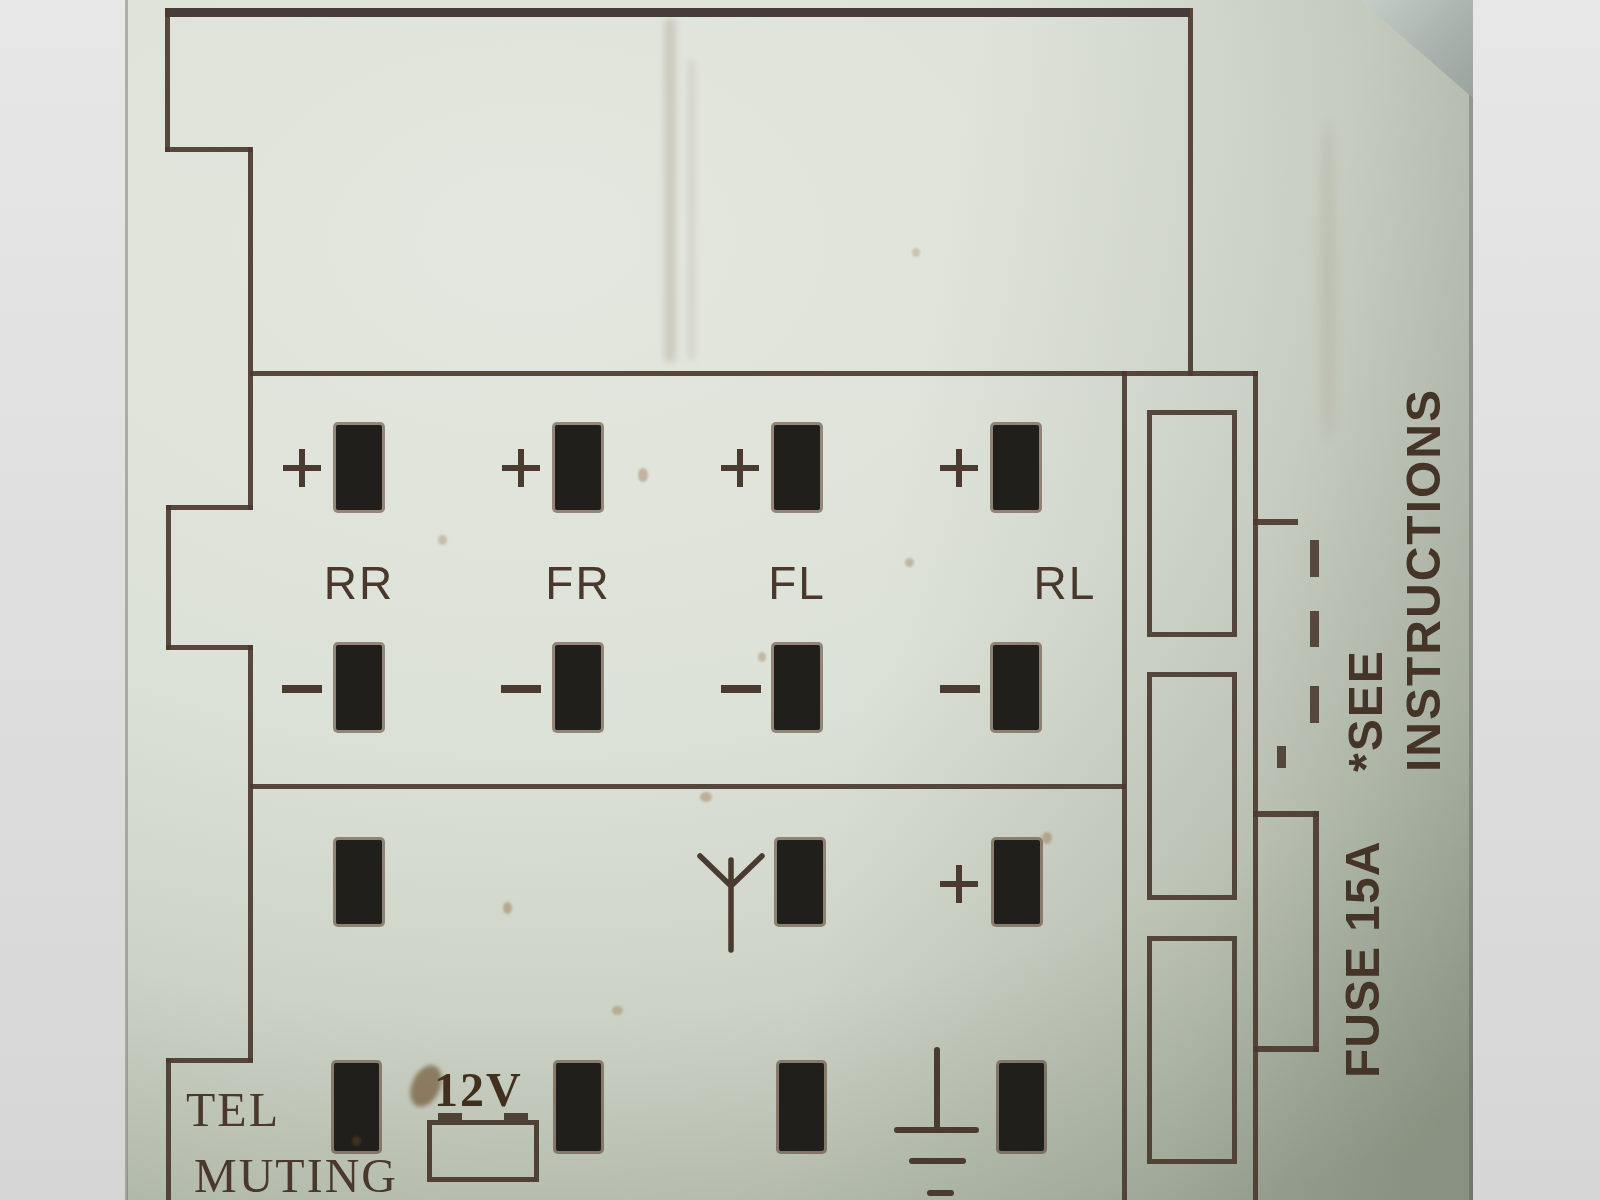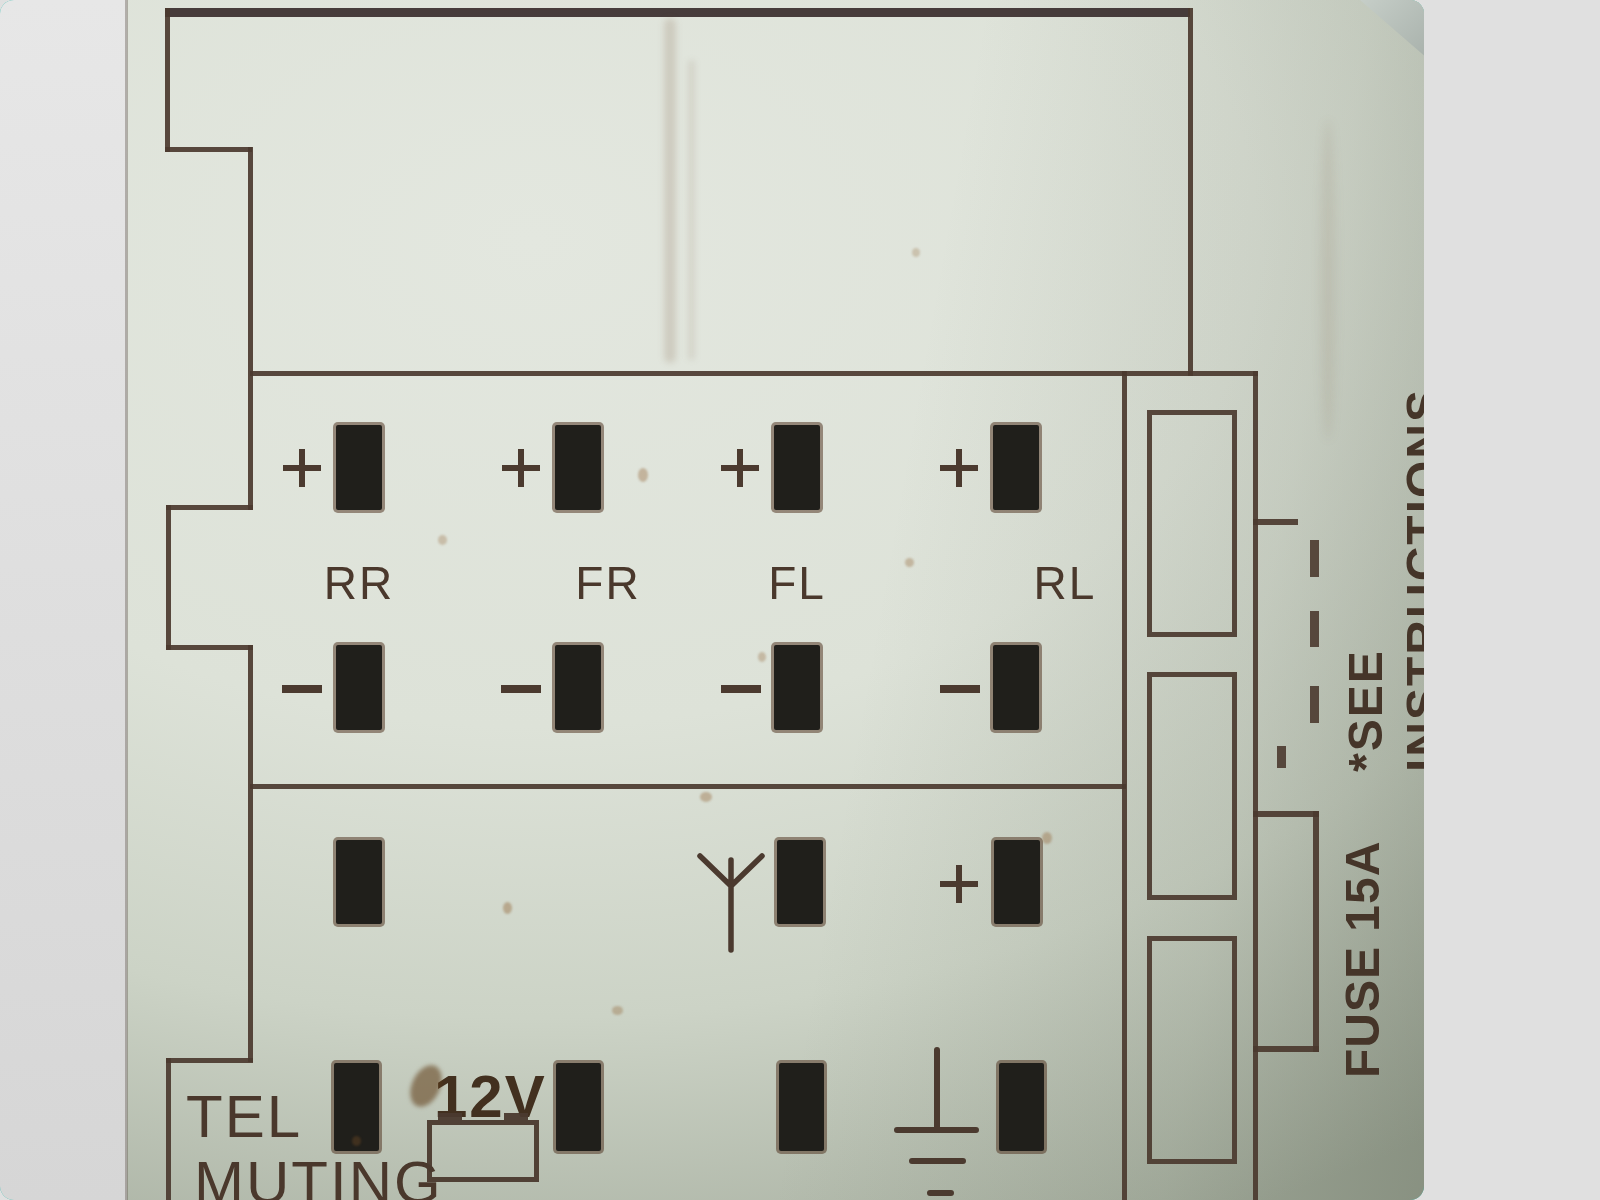--- a/index.html
+++ b/index.html
@@ -2,22 +2,22 @@
 <html><head>
 <meta charset="utf-8">
 <style>
   :root{
     --line:#4b3a2f;
     --line-dark:#392e2e;
     --pin:#201f1b;
     --text:#4a382c;
   }
   html,body{margin:0;padding:0;background:#e0e0e0;}
-  #stage{position:relative;width:1424px;height:1200px;overflow:hidden;
-         font-family:"Liberation Sans", sans-serif;background:#14b8a6;border-radius:14px;}
+  #stage{position:relative;width:1600px;height:1200px;overflow:hidden;
+         font-family:"Liberation Sans", sans-serif;background:#14b8a6;}
   .abs{position:absolute;}
   
   .strip{position:absolute;top:0;height:1200px;background:linear-gradient(to bottom,#e7e7e7,#d6d6d6);}
   
   #label{position:absolute;left:127px;top:0;width:1346px;height:1200px;
          background:
            linear-gradient(100deg, rgba(255,255,255,0) 55%, rgba(96,106,88,.16) 80%, rgba(66,76,58,.30) 97%),
            radial-gradient(120% 90% at 30% 20%, #e3e7df 0%, #dde2d8 45%, #ccd3c6 72%, #a7afa0 100%);}
   #label .edge-l{position:absolute;left:-2px;top:0;width:3px;height:1200px;background:rgba(92,82,70,.38);}
   #label .edge-r{position:absolute;right:0;top:0;width:4px;height:1200px;background:rgba(60,66,56,.30);}
@@ -28,21 +28,21 @@
   .pin{position:absolute;width:46px;height:85px;background:var(--pin);
        box-shadow:0 0 0 3px rgba(86,58,40,.55);border-radius:2px;}
   
   .plus{position:absolute;width:38px;height:38px;}
   .plus::before{content:"";position:absolute;left:0;right:0;top:16px;height:6px;background:var(--line);}
   .plus::after{content:"";position:absolute;top:0;bottom:0;left:16px;width:6px;background:var(--line);}
   .minus{position:absolute;width:40px;height:8px;background:var(--line);}
   
   .lbl{position:absolute;color:var(--text);font-size:46px;letter-spacing:2px;}
   .lbl.center{width:140px;text-align:center;}
-  .big{font-size:60px;}
+  .big{font-size:48px;font-family:Liberation Serif, serif;}
   .bold{font-weight:700;}
   .rot{position:absolute;transform:rotate(-90deg);transform-origin:0 0;
        color:#453529;font-weight:700;white-space:nowrap;}
   
   .dash{position:absolute;width:9px;background:var(--line);opacity:.9;}
   
   #battery{position:absolute;left:427px;top:1120px;width:112px;height:62px;
            border:5px solid var(--line);opacity:.95;box-sizing:border-box;}
   #battery .bump{position:absolute;top:-12px;width:24px;height:9px;background:var(--line);}
   
@@ -103,21 +103,21 @@
   <div class="pin" style="left:555px;top:425px;"></div>
   <div class="pin" style="left:774px;top:425px;"></div>
   <div class="pin" style="left:993px;top:425px;"></div>
 
   <div class="plus" style="left:283px;top:449px;"></div>
   <div class="plus" style="left:502px;top:449px;"></div>
   <div class="plus" style="left:721px;top:449px;"></div>
   <div class="plus" style="left:940px;top:449px;"></div>
 
   <div class="lbl center" style="left:289px;top:556px;">RR</div>
-  <div class="lbl center" style="left:538px;top:556px;">FR</div>
+  <div class="lbl center" style="left:508px;top:556px;">FR</div>
   <div class="lbl center" style="left:727px;top:556px;">FL</div>
   <div class="lbl center" style="left:995px;top:556px;">RL</div>
 
   <div class="pin" style="left:336px;top:645px;"></div>
   <div class="pin" style="left:555px;top:645px;"></div>
   <div class="pin" style="left:774px;top:645px;"></div>
   <div class="pin" style="left:993px;top:645px;"></div>
 
   <div class="minus" style="left:282px;top:685px;"></div>
   <div class="minus" style="left:501px;top:685px;"></div>

